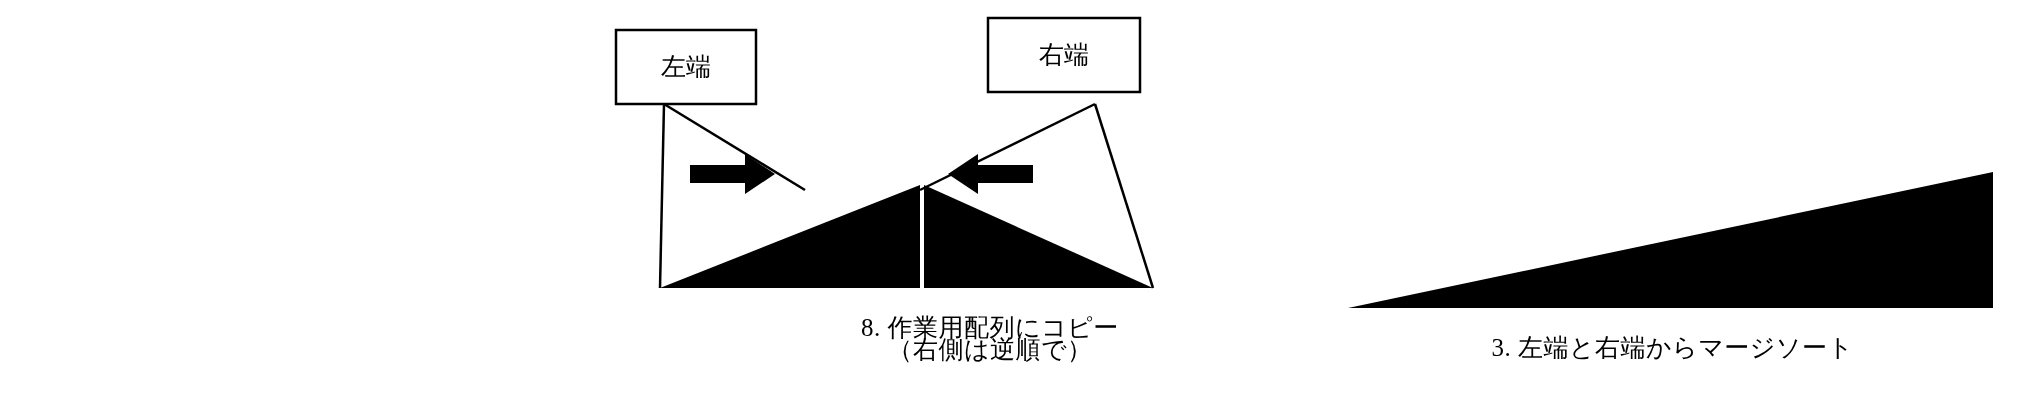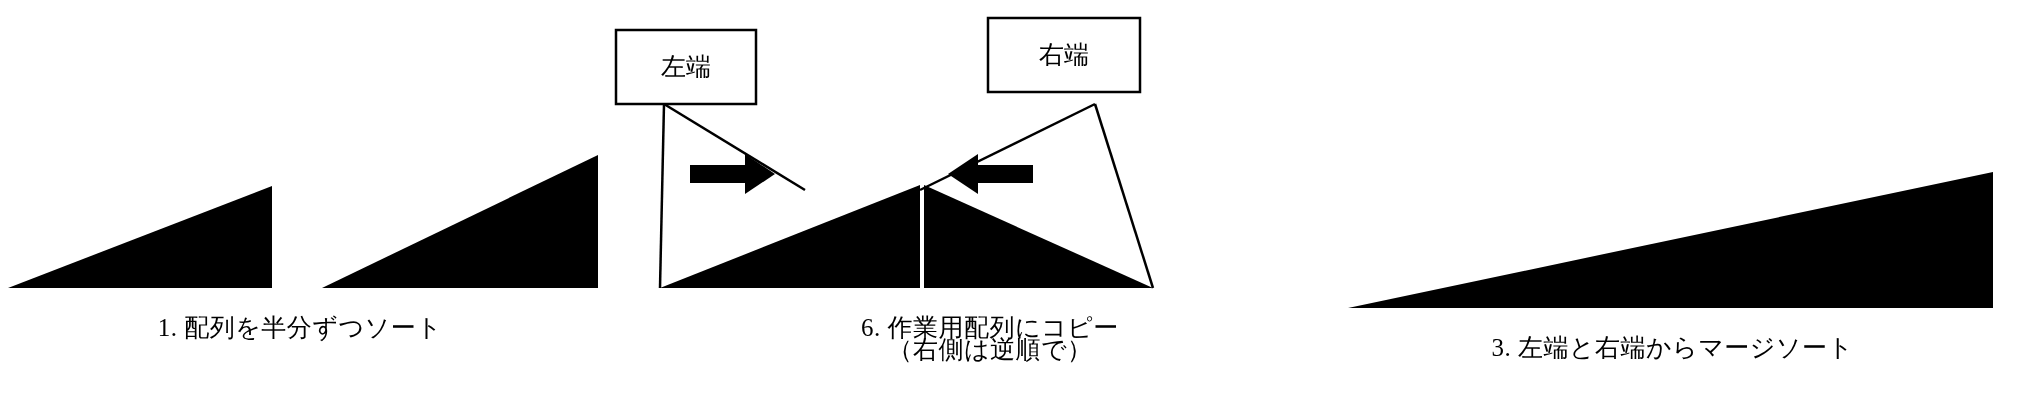--- a/index.html
+++ b/index.html
@@ -42,27 +42,20 @@
     text-anchor: middle;
     dominant-baseline: middle;
     font-family: "Liberation Serif", "DejaVu Serif", serif;
   }
 </style>
 </head>
 <body>
 
 <div id="page">
 
-  <div class="panel" style="left:0px; width:600px;">
-    <svg class="svg-layer" width="600" height="300" viewBox="0 0 600 300">
-      <polygon points="8,288 272,288 272,186" fill="#000000"></polygon>
-      <polygon points="322,288 598,288 598,155" fill="#000000"></polygon>
-    </svg>
-    <div class="panel-caption" style="top:310px;">1. 配列を半分ずつソート</div>
-  </div>
 
   <div class="panel" style="left:600px; width:780px;">
     <svg class="svg-layer" width="780" height="300" viewBox="0 0 780 300">
 
       <line x1="64" y1="104" x2="60" y2="288" stroke="#000000" stroke-width="2.5"></line>
       <line x1="64" y1="104" x2="205" y2="190" stroke="#000000" stroke-width="2.5"></line>
       <line x1="495" y1="104" x2="553" y2="288" stroke="#000000" stroke-width="2.5"></line>
       <line x1="495" y1="104" x2="320" y2="190" stroke="#000000" stroke-width="2.5"></line>
 
       <rect x="16" y="30" width="140" height="74" fill="#ffffff" stroke="#000000" stroke-width="2.5"></rect>
@@ -77,21 +70,21 @@
       <g>
         <rect x="90" y="165" width="58" height="18" fill="#000000"></rect>
         <polygon points="145,154 175,174 145,194" fill="#000000"></polygon>
       </g>
 
       <g>
         <rect x="375" y="165" width="58" height="18" fill="#000000"></rect>
         <polygon points="378,154 348,174 378,194" fill="#000000"></polygon>
       </g>
     </svg>
-    <div class="panel-caption" style="top:310px;">6. 作業用配列にコピー</div>
+    <div class="panel-caption" style="top:310px;">8. 作業用配列にコピー</div>
     <div class="panel-caption" style="top:332px;">（右側は逆順で）</div>
   </div>
 
   <div class="panel" style="left:1348px; width:649px;margin-top:20px;">
     <svg class="svg-layer" width="649" height="300" viewBox="0 0 649 300">
       <polygon points="0,288 645,288 645,152" fill="#000000"></polygon>
     </svg>
     <div class="panel-caption" style="top:310px;">3. 左端と右端からマージソート</div>
   </div>
 

